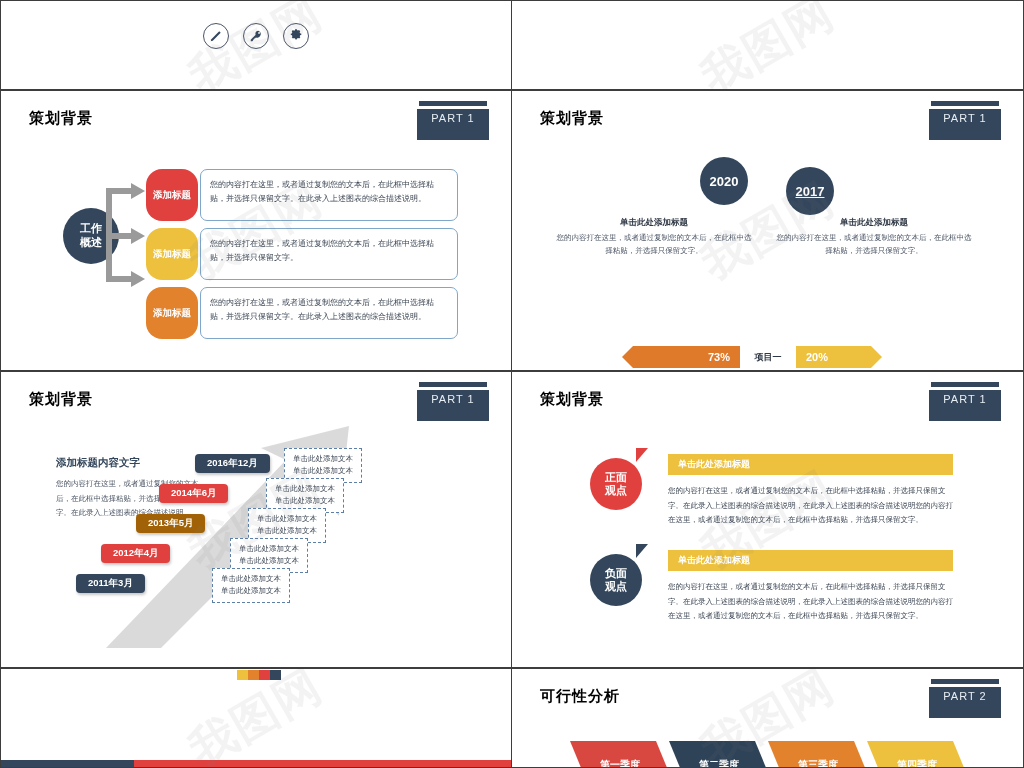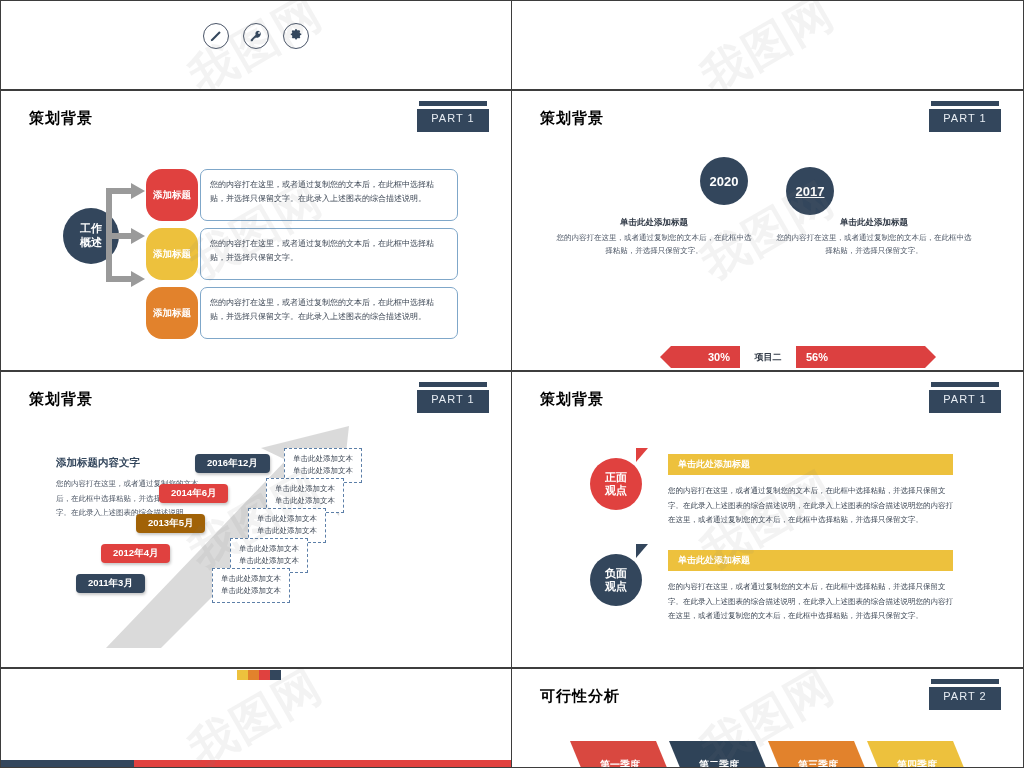--- a/index.html
+++ b/index.html
@@ -57,21 +57,21 @@
   }
   .part-wrap { position: absolute; right: 22px; top: 10px; width: 72px; }
   .part-bar  { height: 5px; background: #33465c; width: 68px; margin-left: 2px; }
   .part-badge {
     margin-top: 3px;
     background: #33465c;
     color: #e9eef4;
     font-size: 11px;
     letter-spacing: 1px;
     text-align: center;
-    padding: 3px 0 8px;
+    padding: 3px 0 16px;
     font-family: "Liberation Sans", sans-serif;
   }
 
   
   .icon-row {
     position: absolute;
     left: 0; right: 0; top: 22px;
     display: flex; justify-content: center; gap: 14px;
   }
   .icon-circ {
@@ -291,20 +291,25 @@
       <div class="yr-h">单击此处添加标题</div>
       <div class="yr-p">您的内容打在这里，或者通过复制您的文本后，在此框中选择粘贴，并选择只保留文字。</div>
     </div>
     <div class="yr-col" style="left:262px; top:126px;">
       <div class="yr-h">单击此处添加标题</div>
       <div class="yr-p">您的内容打在这里，或者通过复制您的文本后，在此框中选择粘贴，并选择只保留文字。</div>
     </div>
 
     <div class="torn">
       <div class="torn-row">
+        <div class="bar-l" style="width:118px; background:#e07a2b;">73%</div>
+        <div class="torn-mid">项目一</div>
+        <div class="bar-r" style="width:86px; background:#edc13d;">20%</div>
+      </div>
+      <div class="torn-row">
         <div class="bar-l" style="width:80px; background:#dc4040;">30%</div>
         <div class="torn-mid">项目二</div>
         <div class="bar-r" style="width:140px; background:#dc4040;">56%</div>
       </div>
 
     </div>
   </div>
 
   <div class="slide s-3">
     <div class="wm">我图网</div>

